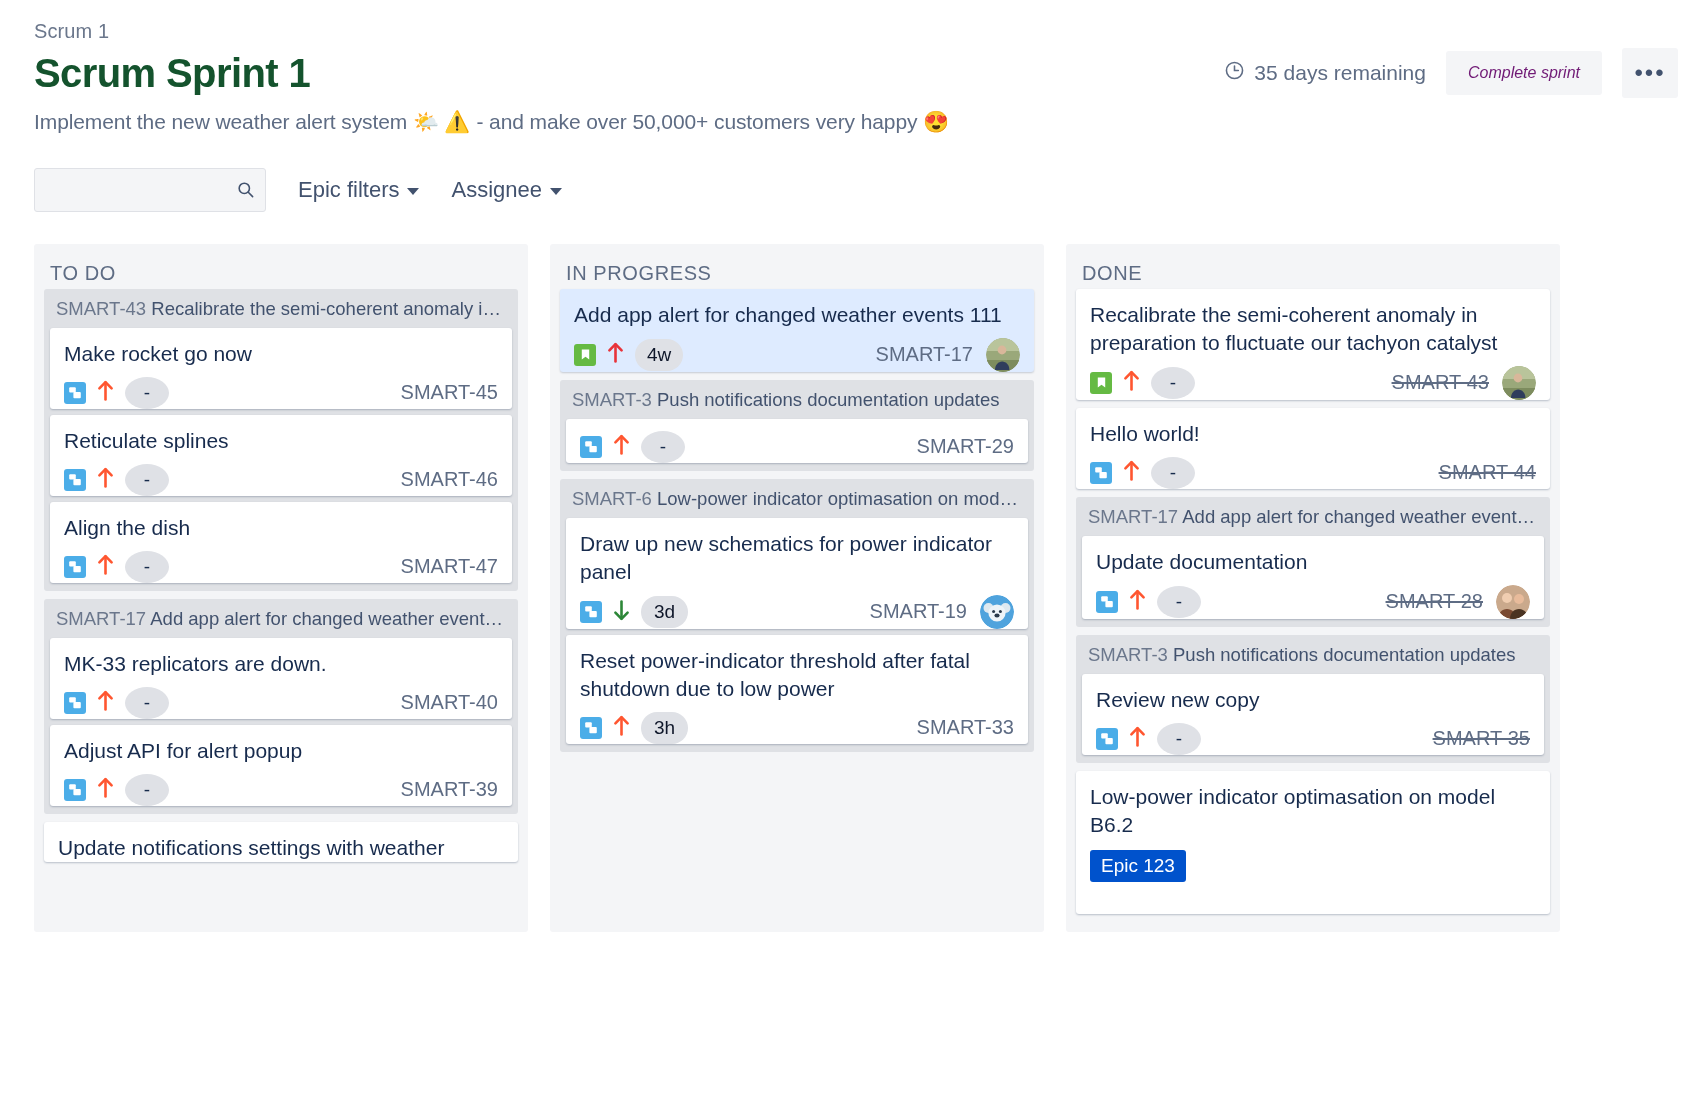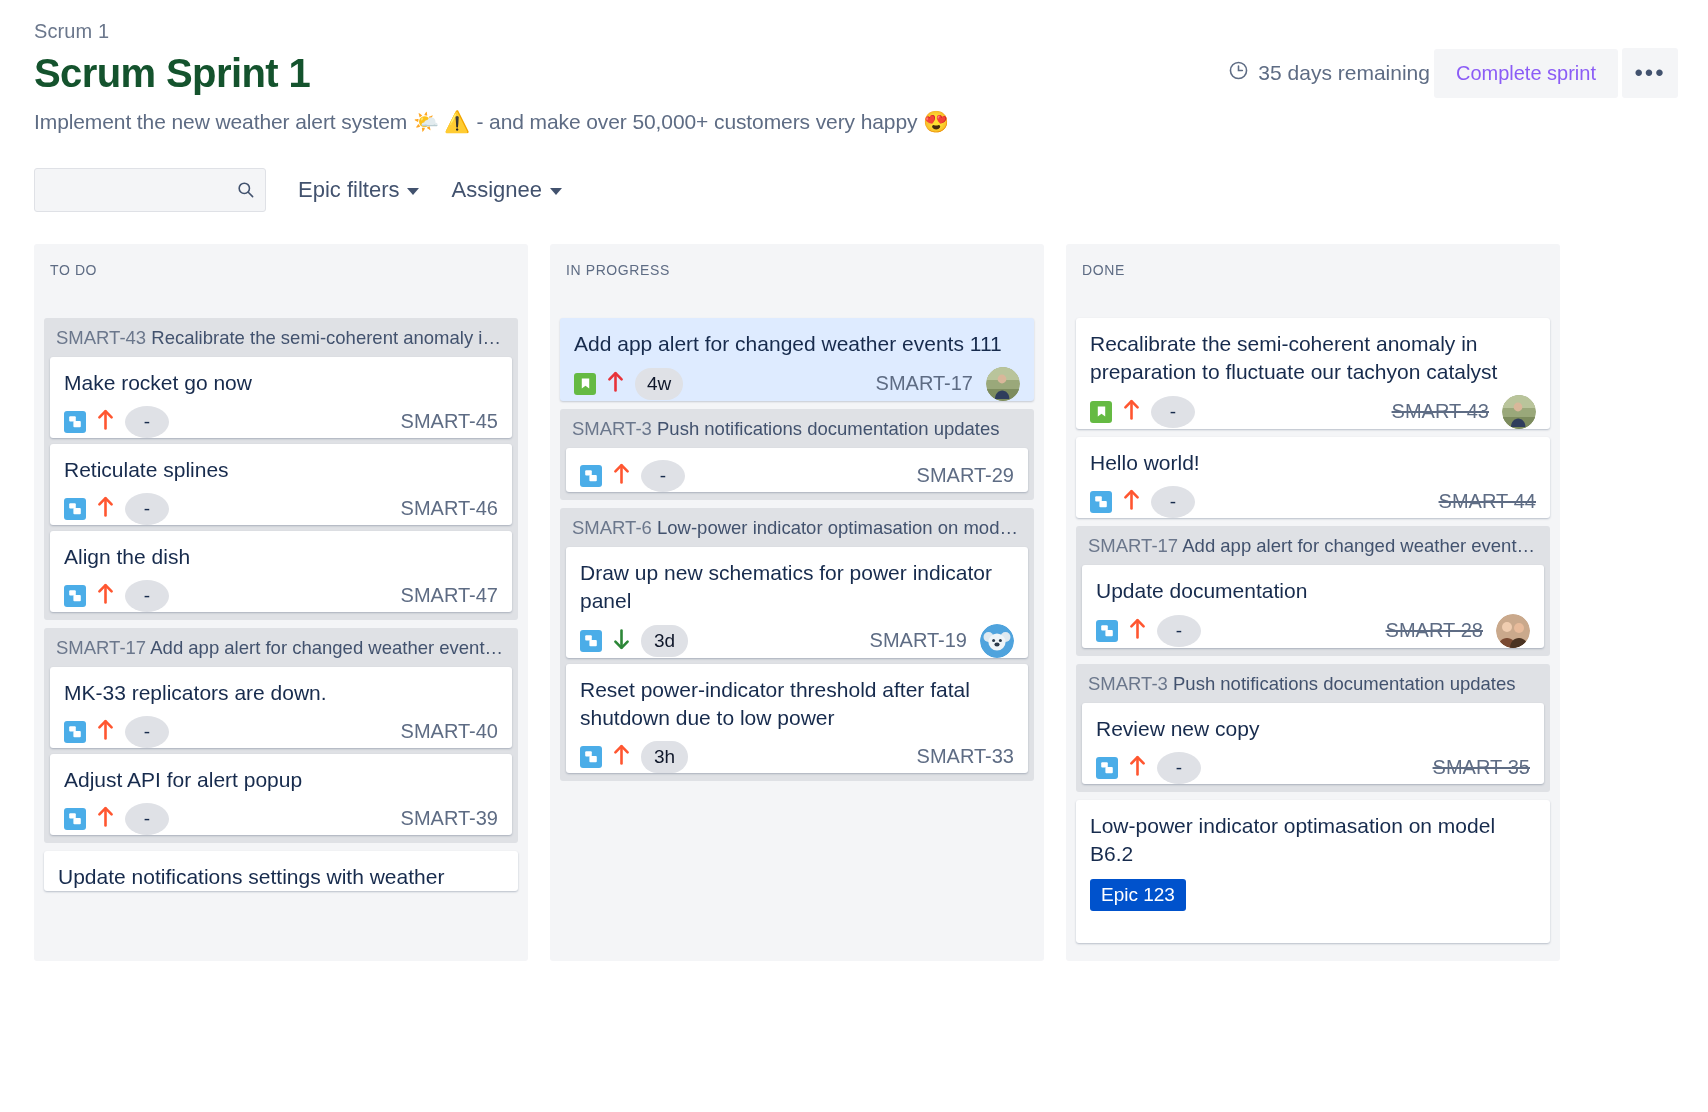--- a/index.html
+++ b/index.html
@@ -21,32 +21,32 @@
   .title-row {
     position: absolute; left: 34px; top: 48px; right: 30px;
     display: flex; align-items: center;
   }
   .page-title {
     font-size: 40px; font-weight: bold; color: #14532d;
     letter-spacing: -.6px; line-height: 1.1; margin: 0;
     white-space: nowrap;
   }
   .title-right {
-    margin-left: auto; display: flex; align-items: center; gap: 4px;
+    margin-left: auto; display: flex; align-items: center; gap: 20px;
   }
   .days-remaining {
     display: flex; align-items: center; gap: 9px;
     font-size: 21px; color: #5e6c84; white-space: nowrap;
   }
   .clock-icon { display:block; }
   .btn-complete {
-    background: #f4f5f7; color: #8b5cf6;
+    background: #f4f5f7; color: #701a75;
     border: none; border-radius: 3px;
-    font-size: 20px; font-family: inherit;
-    padding: 13px 22px; cursor: pointer; white-space: nowrap;
+    font-size: 16px; font-family: inherit;
+    padding: 13px 22px; cursor: pointer; white-space: nowrap; font-style: italic;
   }
   .btn-more {
     background: #f4f5f7; color: #42526e;
     border: none; border-radius: 3px;
     width: 56px; height: 50px; cursor: pointer;
     font-size: 24px; line-height: 1; letter-spacing: 2px;
     display:flex; align-items:center; justify-content:center;
     font-family: inherit;
   }
   .sprint-goal {
@@ -90,24 +90,24 @@
   .column {
     width: 494px;
     background: #f4f5f7;
     border-radius: 3px;
     padding: 0 0 10px 0;
     max-height: 868px;
     overflow: hidden;
   }
   .col-header {
     padding: 18px 16px 4px 16px;
-    font-size: 14px; color: #5e6c84;
+    font-size: 20px; color: #5e6c84;
     letter-spacing: .6px; text-transform: uppercase;
   }
-  .col-body { padding: 0 10px; margin-top: 36px; }
+  .col-body { padding: 0 10px; }
 
   
   .group {
     background: #dfe1e5; border-radius: 3px;
     margin-bottom: 8px; padding: 0 0 6px 0;
   }
   .group-label {
     padding: 9px 12px 8px 12px;
     font-size: 18.5px; color: #42526e;
     white-space: nowrap; overflow: hidden; text-overflow: ellipsis;

